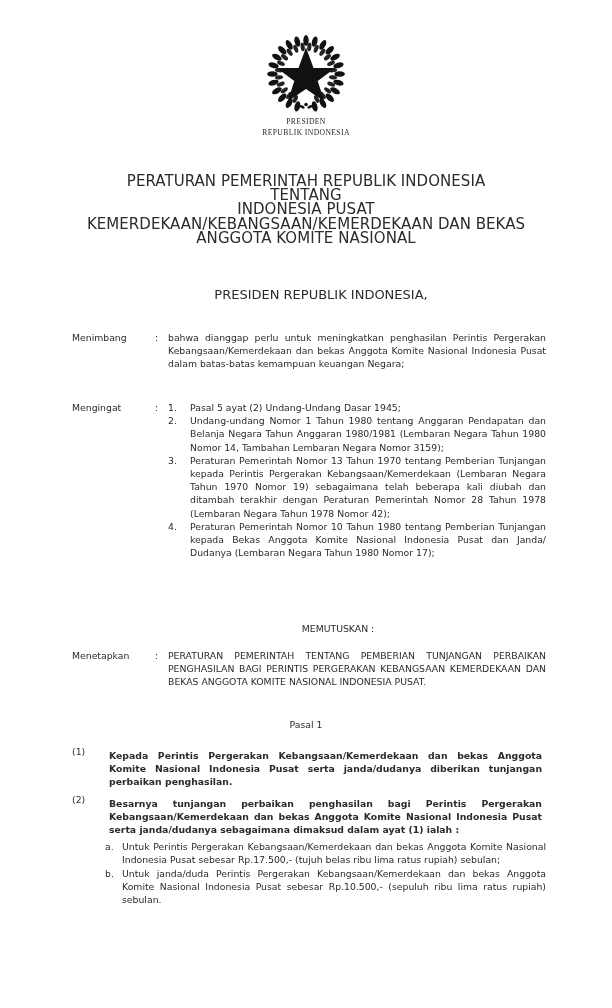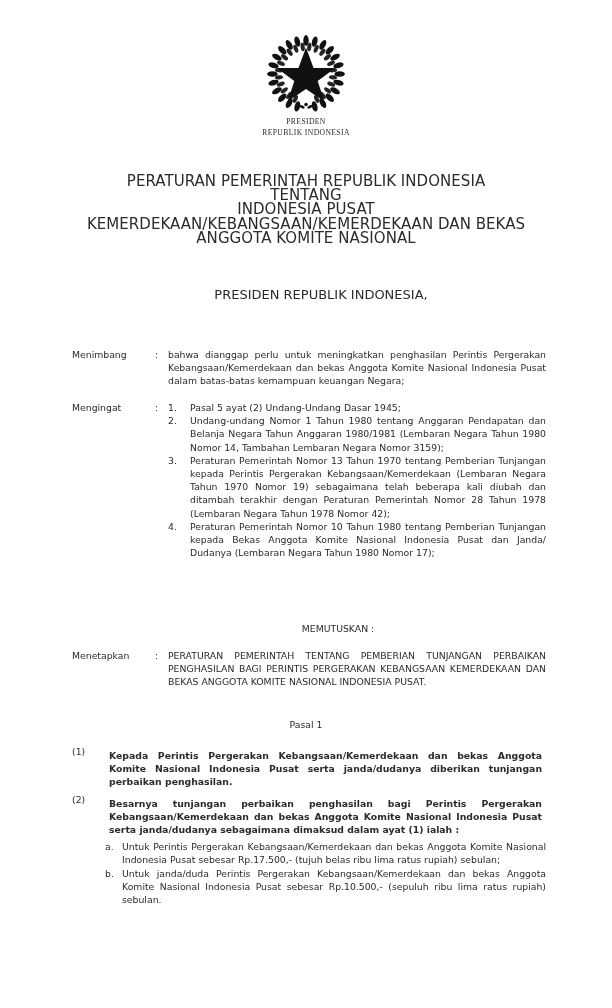--- a/index.html
+++ b/index.html
@@ -258,21 +258,21 @@
 
   <div class="title-block">
     <span class="t-line">PERATURAN PEMERINTAH REPUBLIK INDONESIA</span>
     <span class="t-line">TENTANG</span>
     <span class="t-line">INDONESIA PUSAT</span>
     <span class="t-line">KEMERDEKAAN/KEBANGSAAN/KEMERDEKAAN DAN BEKAS ANGGOTA KOMITE NASIONAL</span>
   </div>
 
   <div class="presiden-line">PRESIDEN REPUBLIK INDONESIA,</div>
 
-  <div class="clause" style="top:348px;">
+  <div class="clause" style="top:331px;">
     <div class="clause-row">
       <div class="clause-label">Menimbang</div>
       <div class="clause-colon">:</div>
       <div class="clause-body">bahwa dianggap perlu untuk meningkatkan penghasilan Perintis Pergerakan Kebangsaan/Kemerdekaan dan bekas Anggota Komite Nasional Indonesia Pusat dalam batas-batas kemampuan keuangan Negara;</div>
     </div>
   </div>
 
   <div class="clause" style="top:401px;">
     <div class="clause-row">
       <div class="clause-label">Mengingat</div>

